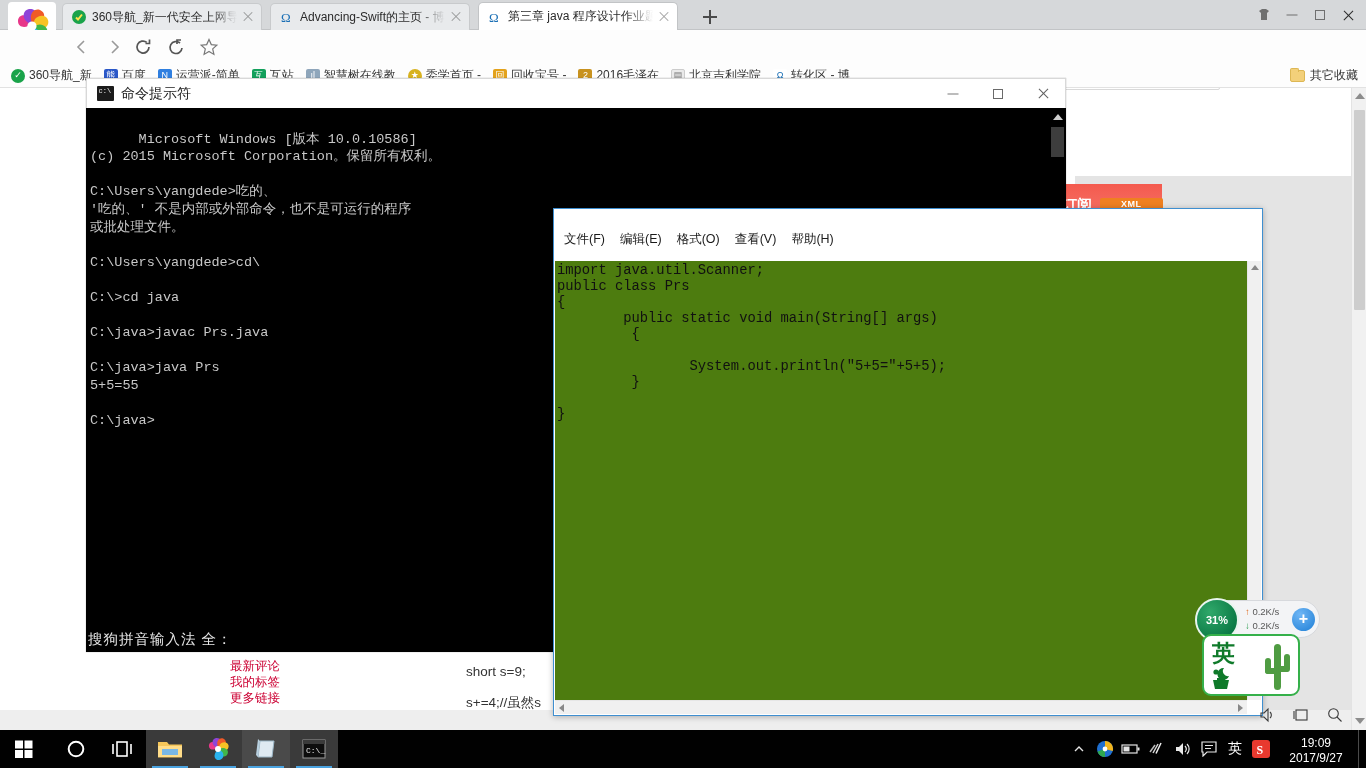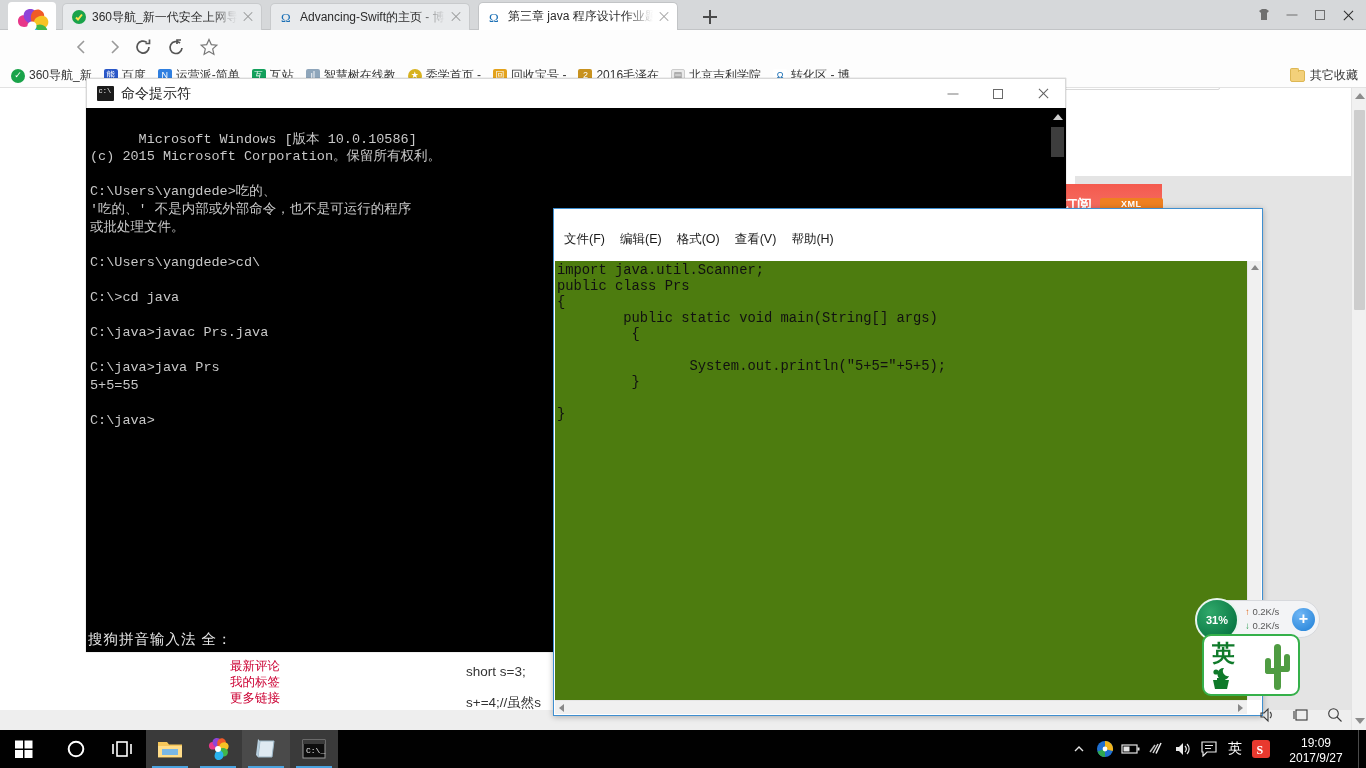--- a/index.html
+++ b/index.html
@@ -210,21 +210,21 @@
         <span class="rss-t">订阅</span>
         <span class="rss-xml">XML</span>
         <span class="rss-sub">论 - 5</span>
       </div>
       <div class="page-sidebar-links">
         <div>最新评论</div>
         <div>我的标签</div>
         <div>更多链接</div>
       </div>
       <div class="page-code">
-        <div>short s=3;</div>
+        <div>short s=9;</div>
         <div>s+=4;//虽然s</div>
       </div>
       <div class="page-bottom-strip"></div>
     </div>
     <div class="page-scroll">
       <div class="arrow-u"></div>
       <div class="thumb"></div>
       <div class="arrow-d"></div>
     </div>
 

